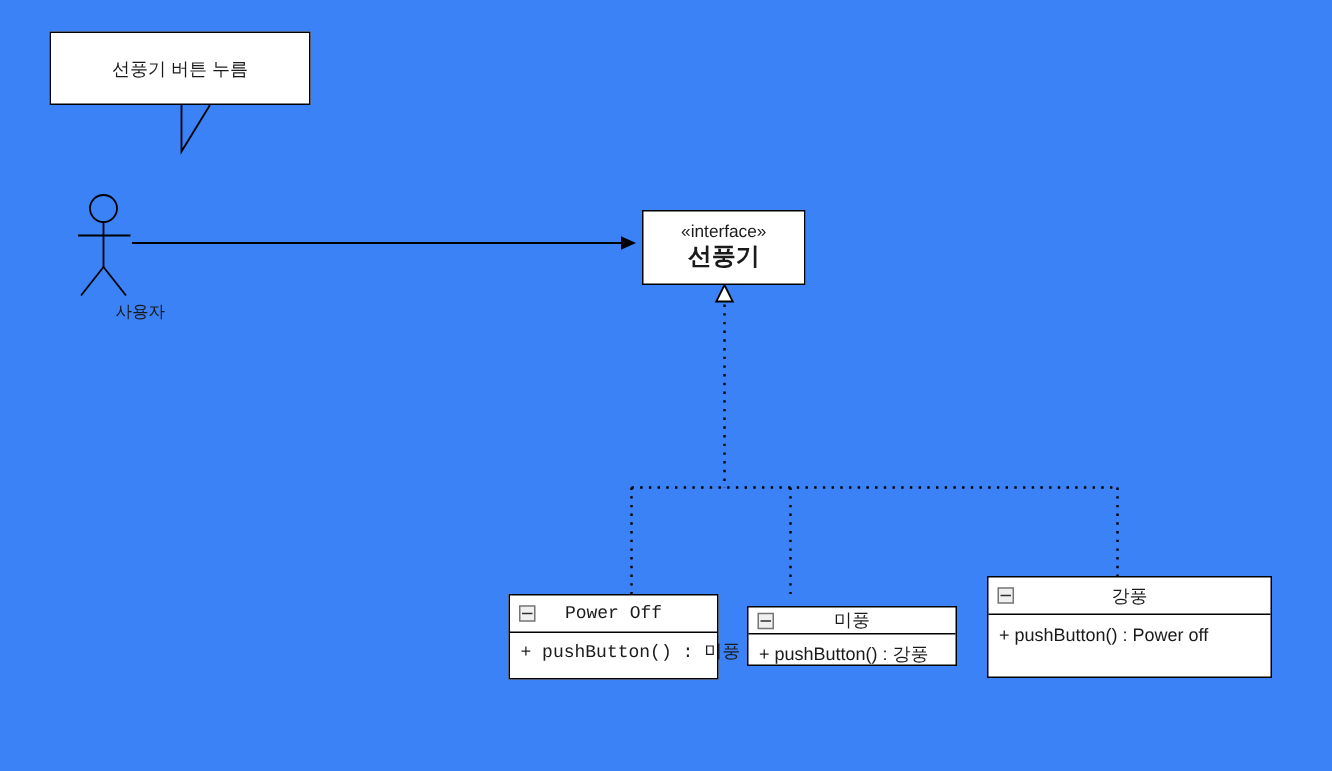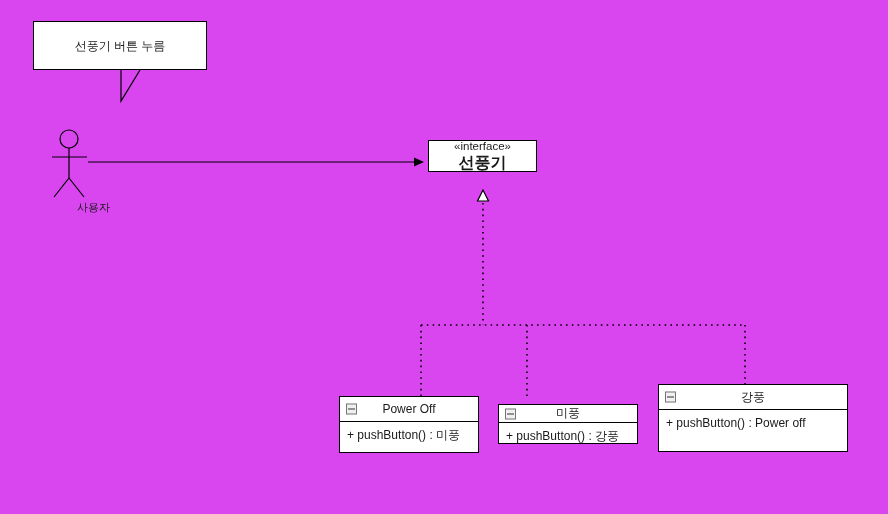--- a/index.html
+++ b/index.html
@@ -9,21 +9,21 @@
     background: #ffffff;
   }
   body {
     font-family: "Liberation Sans", sans-serif;
     -webkit-font-smoothing: antialiased;
   }
   #canvas {
     position: relative;
     width: 888px;
     height: 514px;
-    background: #d946ef;
+    background: #3b82f6;
     overflow: hidden;
   }
   .svg-layer {
     position: absolute;
     left: 0;
     top: 0;
     width: 888px;
     height: 514px;
     pointer-events: none;
   }
@@ -60,21 +60,21 @@
     color: #1a1a1a;
     white-space: nowrap;
   }
 
   
   .iface-box {
     position: absolute;
     left: 428px;
     top: 140px;
     width: 109px;
-    height: 32px;
+    height: 50px;
     border: 1px solid #000000;
     background: #ffffff;
     box-sizing: border-box;
     display: flex;
     flex-direction: column;
     align-items: center;
     justify-content: center;
   }
   .iface-stereo {
     font-size: 11.5px;
@@ -191,21 +191,21 @@
     <span class="bubble-text">선풍기 버튼 누름</span>
   </div>
 
   <div class="actor-label">사용자</div>
 
   <div class="iface-box">
     <span class="iface-stereo">«interface»</span>
     <span class="iface-name">선풍기</span>
   </div>
 
-  <div class="class-box" style="left:339px; top:396px; width:140px; height:57px;">
+  <div class="class-box" style="left:339px; top:396px; width:140px; height:57px;font-family:Liberation Mono, monospace;">
     <div class="class-header">
       <span class="collapse-icon"></span>
       <span class="class-name">Power Off</span>
     </div>
     <div class="class-body">
       <div class="class-member">+ pushButton() : 미풍</div>
     </div>
   </div>
 
   <div class="class-box" style="left:498px; top:404px; width:140px; height:40px;">

